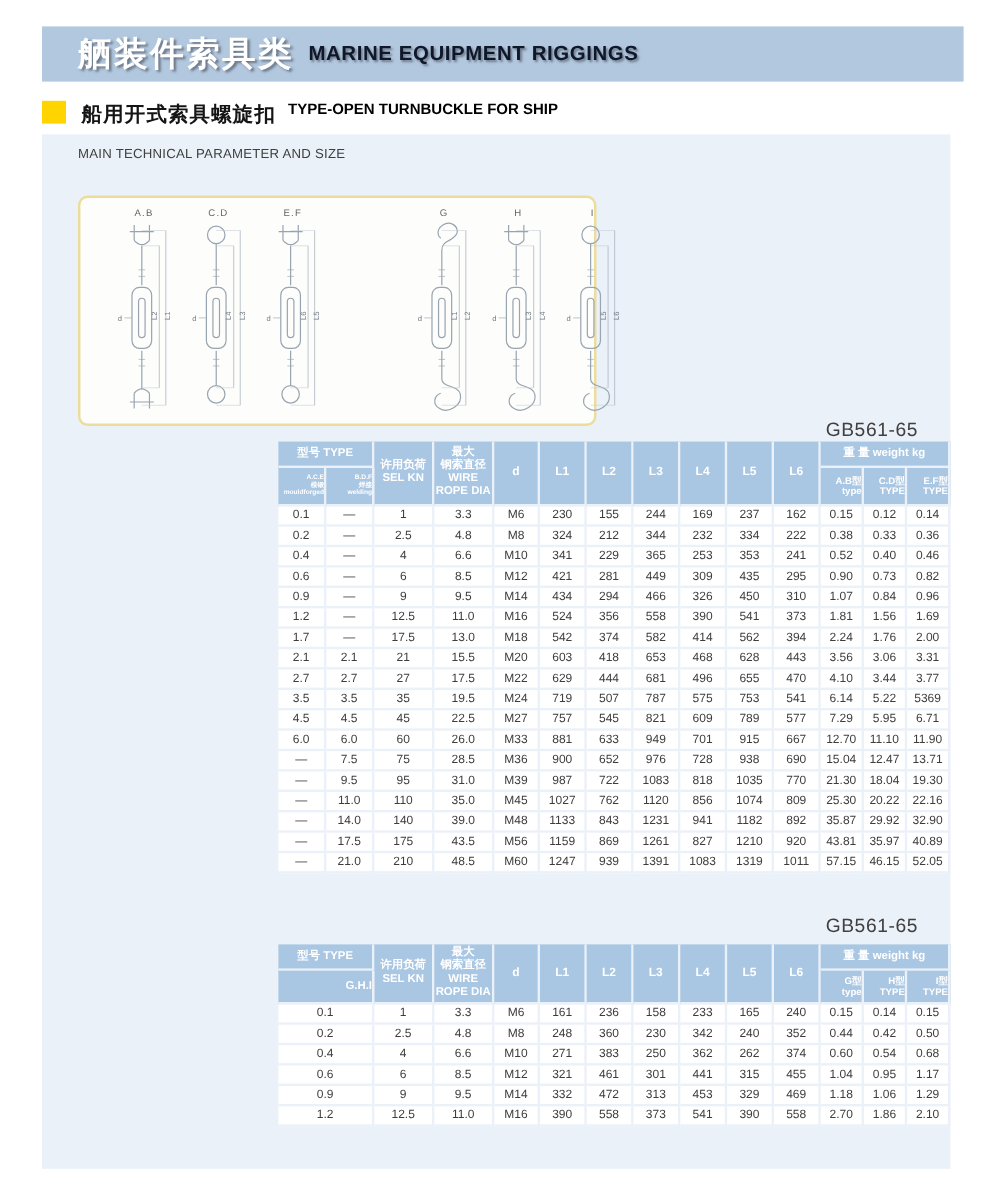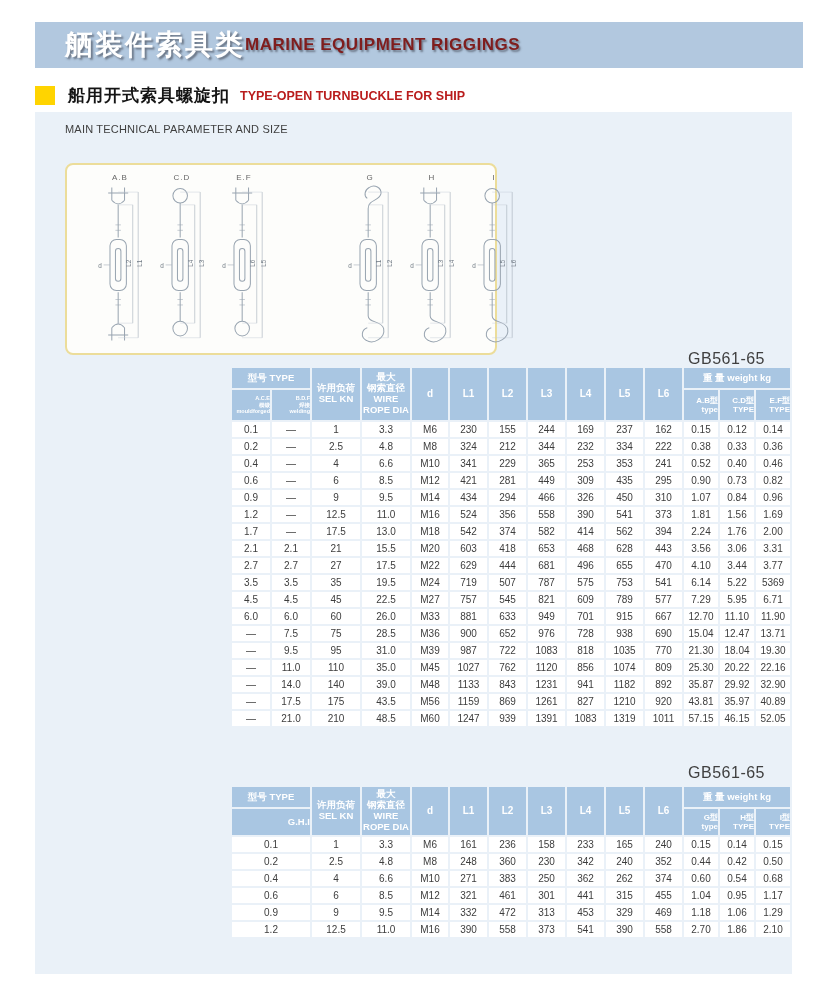--- a/index.html
+++ b/index.html
@@ -9,29 +9,29 @@
   
   .header-band {
     position:absolute; left:35px; top:22px; width:768px; height:46px;
     background:#b2c8df; display:flex; align-items:center; padding-left:30px;
   }
   .title-cn {
     font-size:28px; font-weight:bold; color:#ffffff; letter-spacing:2px;
     text-shadow:2px 2px 2px rgba(95,105,120,0.85);
   }
   .title-en {
-    font-size:17px; font-weight:bold; color:#7f1d1d; letter-spacing:0.5px;
+    font-size:17px; font-weight:bold; color:#0f172a; margin-left:12px; letter-spacing:0.5px;
     text-shadow:1.5px 1.5px 2px rgba(95,105,120,0.85);
   }
 
   
-  .section-title { position:absolute; left:35px; top:84px; display:flex; align-items:center; }
+  .section-title { position:absolute; left:35px; top:84px; display:flex; align-items:flex-start; }
   .bullet { width:20px; height:19px; background:#ffd400; margin-right:13px; }
   .section-cn { font-size:17px; font-weight:bold; color:#141414; letter-spacing:1px; }
-  .section-en { font-size:12.5px; font-weight:bold; color:#b91c1c; margin-left:10px; }
+  .section-en { font-size:12.5px; font-weight:bold; color:#000000; margin-left:10px; }
 
   
   .content { position:absolute; left:35px; top:112px; width:757px; height:862px; background:#eaf1f8; }
   .intro { position:absolute; left:30px; top:9px; color:#3f3f3f; }
   .intro-cn { font-size:11.5px; letter-spacing:1px; }
   .intro-en { font-size:11px; margin-top:2px; letter-spacing:0.2px; }
 
   
   .diagram {
     position:absolute; left:30px; top:51px; width:432px; height:192px;

